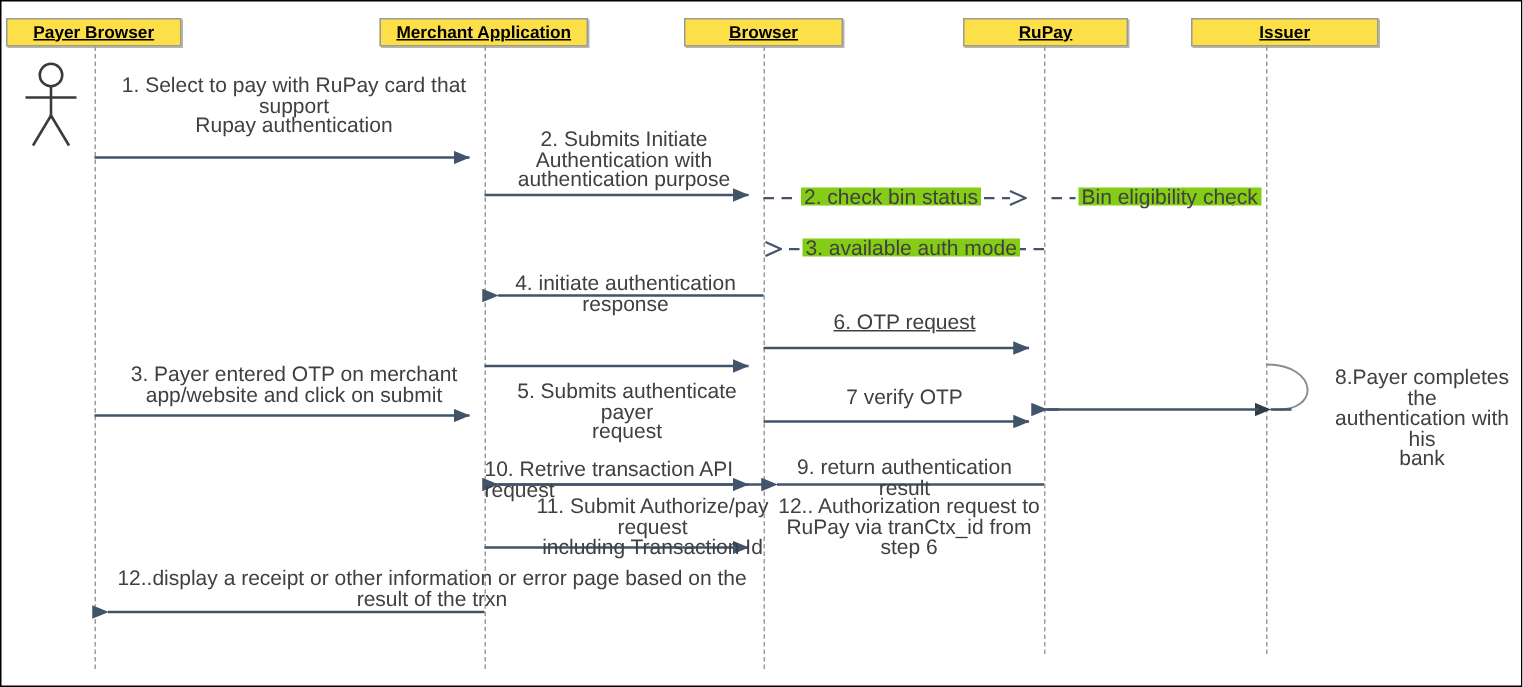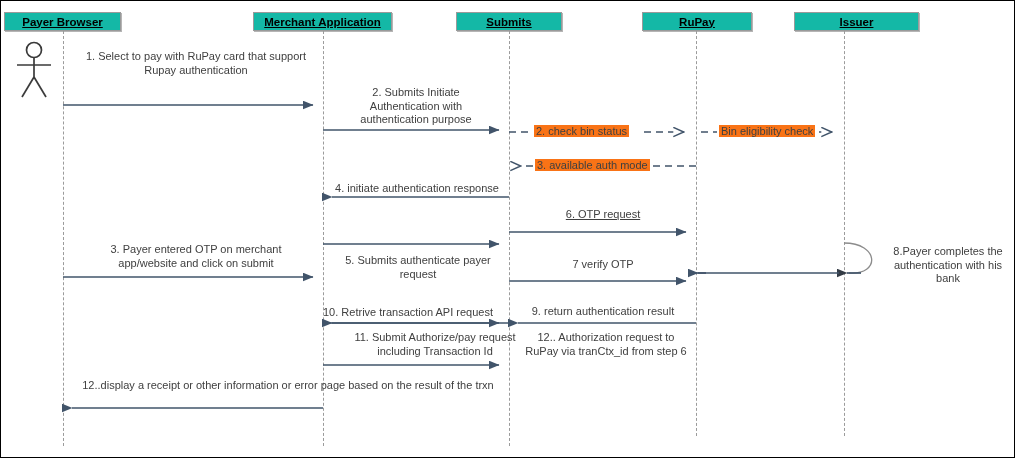--- a/index.html
+++ b/index.html
@@ -7,21 +7,21 @@
   #canvas{
     position:relative;
     width:1015px;height:458px;
     background:#ffffff;
     border:1px solid #000000;
     box-sizing:border-box;
     overflow:hidden;
   }
   .lifeline-head{
     position:absolute;
-    background:#14b8a6;
+    background:#fde047;
     border:1px solid #9a9a9a;
     box-shadow:1px 1px 0 #b5b5b5;
     height:19px;
     box-sizing:border-box;
     display:flex;align-items:center;justify-content:center;
   }
   .lifeline-head span{
     font-size:11.5px;
     font-weight:bold;
     color:#000000;
@@ -30,28 +30,28 @@
     letter-spacing:0px;
   }
   .lifeline-line{
     position:absolute;
     width:0;
     border-left:1.4px dashed #9b9b9b;
   }
   .actor{position:absolute;}
   .msg-label{
     position:absolute;
-    font-size:11px;
+    font-size:14px;
     color:#404040;
     text-align:center;
     line-height:13.6px;
     white-space:pre-line;
   }
   .msg-label.inline{
-    background:#f97316;
+    background:#84cc16;
     padding:0 2px;
     line-height:12px;
     white-space:nowrap;
   }
   svg.arrows{position:absolute;left:0;top:0;width:1015px;height:458px;pointer-events:none;}
   .sld{stroke:#41546a;stroke-width:1.7px;fill:none;}
   .dsh{stroke:#41546a;stroke-width:1.5px;fill:none;stroke-dasharray:7 5;}
   .loop{stroke:#8c8c8c;stroke-width:1.3px;fill:none;}
 </style>
 </head>
@@ -59,21 +59,21 @@
 
 <div id="canvas">
 
   <div class="lifeline-head" style="left:3px;top:11px;width:117px;">
     <span>Payer Browser</span>
   </div>
   <div class="lifeline-head" style="left:252px;top:11px;width:139px;">
     <span>Merchant Application</span>
   </div>
   <div class="lifeline-head" style="left:455px;top:11px;width:106px;">
-    <span>Submits</span>
+    <span>Browser</span>
   </div>
   <div class="lifeline-head" style="left:641px;top:11px;width:110px;">
     <span>RuPay</span>
   </div>
   <div class="lifeline-head" style="left:793px;top:11px;width:125px;">
     <span>Issuer</span>
   </div>
 
   <div class="lifeline-line" style="left:62px;top:30px;height:415px;"></div>
   <div class="lifeline-line" style="left:322px;top:30px;height:415px;"></div>

